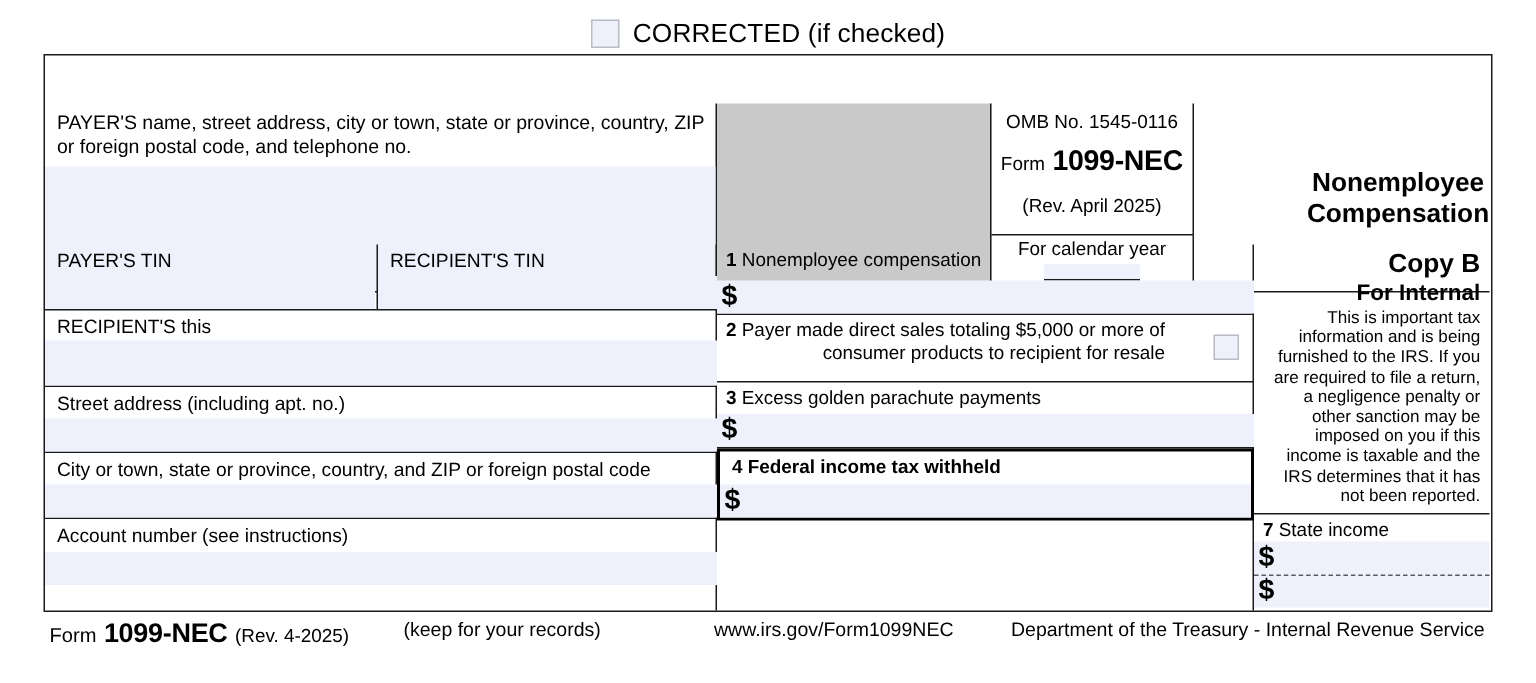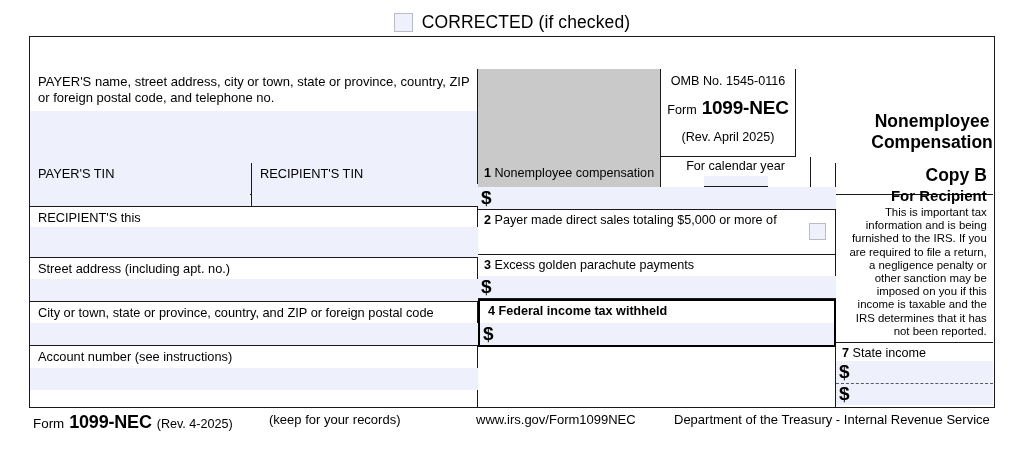--- a/index.html
+++ b/index.html
@@ -103,21 +103,21 @@
     align-items: baseline;
     justify-content: center;
     gap: 5px;
   }
   .form-line b { font-size: 19px; letter-spacing: -0.2px; }
   .rev-line { font-size: 12.6px; margin-top: 11px; }
 
   .caly-cell {
     position: absolute;
     left: 631px; top: 88px;
-    width: 150px; height: 38px;
+    width: 135px; height: 38px;
     border-right: 1.6px solid #1a1a1a;
     border-bottom: 1.6px solid #1a1a1a;
     text-align: center;
   }
   .caly-cell .t { font-size: 12.6px; margin-top: 2px; }
   .caly-input {
     width: 64px; height: 11px;
     margin: 3px auto 0;
     background: #eef1fb;
     border-bottom: 1.4px solid #1a1a1a;
@@ -337,20 +337,21 @@
           <b>1</b>
           <span>Nonemployee compensation</span>
         </div>
         <div class="fz money" style="height:22px;"></div>
       </div>
 
       <div class="mrow" style="top:47px; height:45px;">
         <div class="lbl">
           <b>2</b>
           <span>Payer made direct sales totaling $5,000 or more of</span><br>
+          <span style="margin-left:11px; display:inline-block;">consumer products to recipient for resale</span>
         </div>
         <div class="cbox2"></div>
       </div>
 
       <div class="mrow" style="top:92px; height:44px;">
         <div class="lbl">
           <b>3</b>
           <span>Excess golden parachute payments</span>
         </div>
         <div class="fz money" style="height:22px;"></div>
@@ -362,21 +363,21 @@
           <span>Federal income tax withheld</span>
         </div>
         <div class="fz money" style="height:22px;"></div>
       </div>
 
     </div>
 
     <div class="right-col">
       <div class="copyb">
         <div class="h1">Copy B</div>
-        <div class="h2">For Recipient</div>
+        <div class="h2">For Internal</div>
         <div class="p">This is important tax information and is being furnished to the IRS. If you are required to file a return, a negligence penalty or other sanction may be imposed on you if this income is taxable and the IRS determines that it has not been reported.</div>
       </div>
 
       <div class="b7">
         <div class="lbl">
           <b>7</b>
           <span>State income</span>
         </div>
         <div class="half money" style="top:18px;"></div>
         <div class="half money" style="top:40px;"></div>

